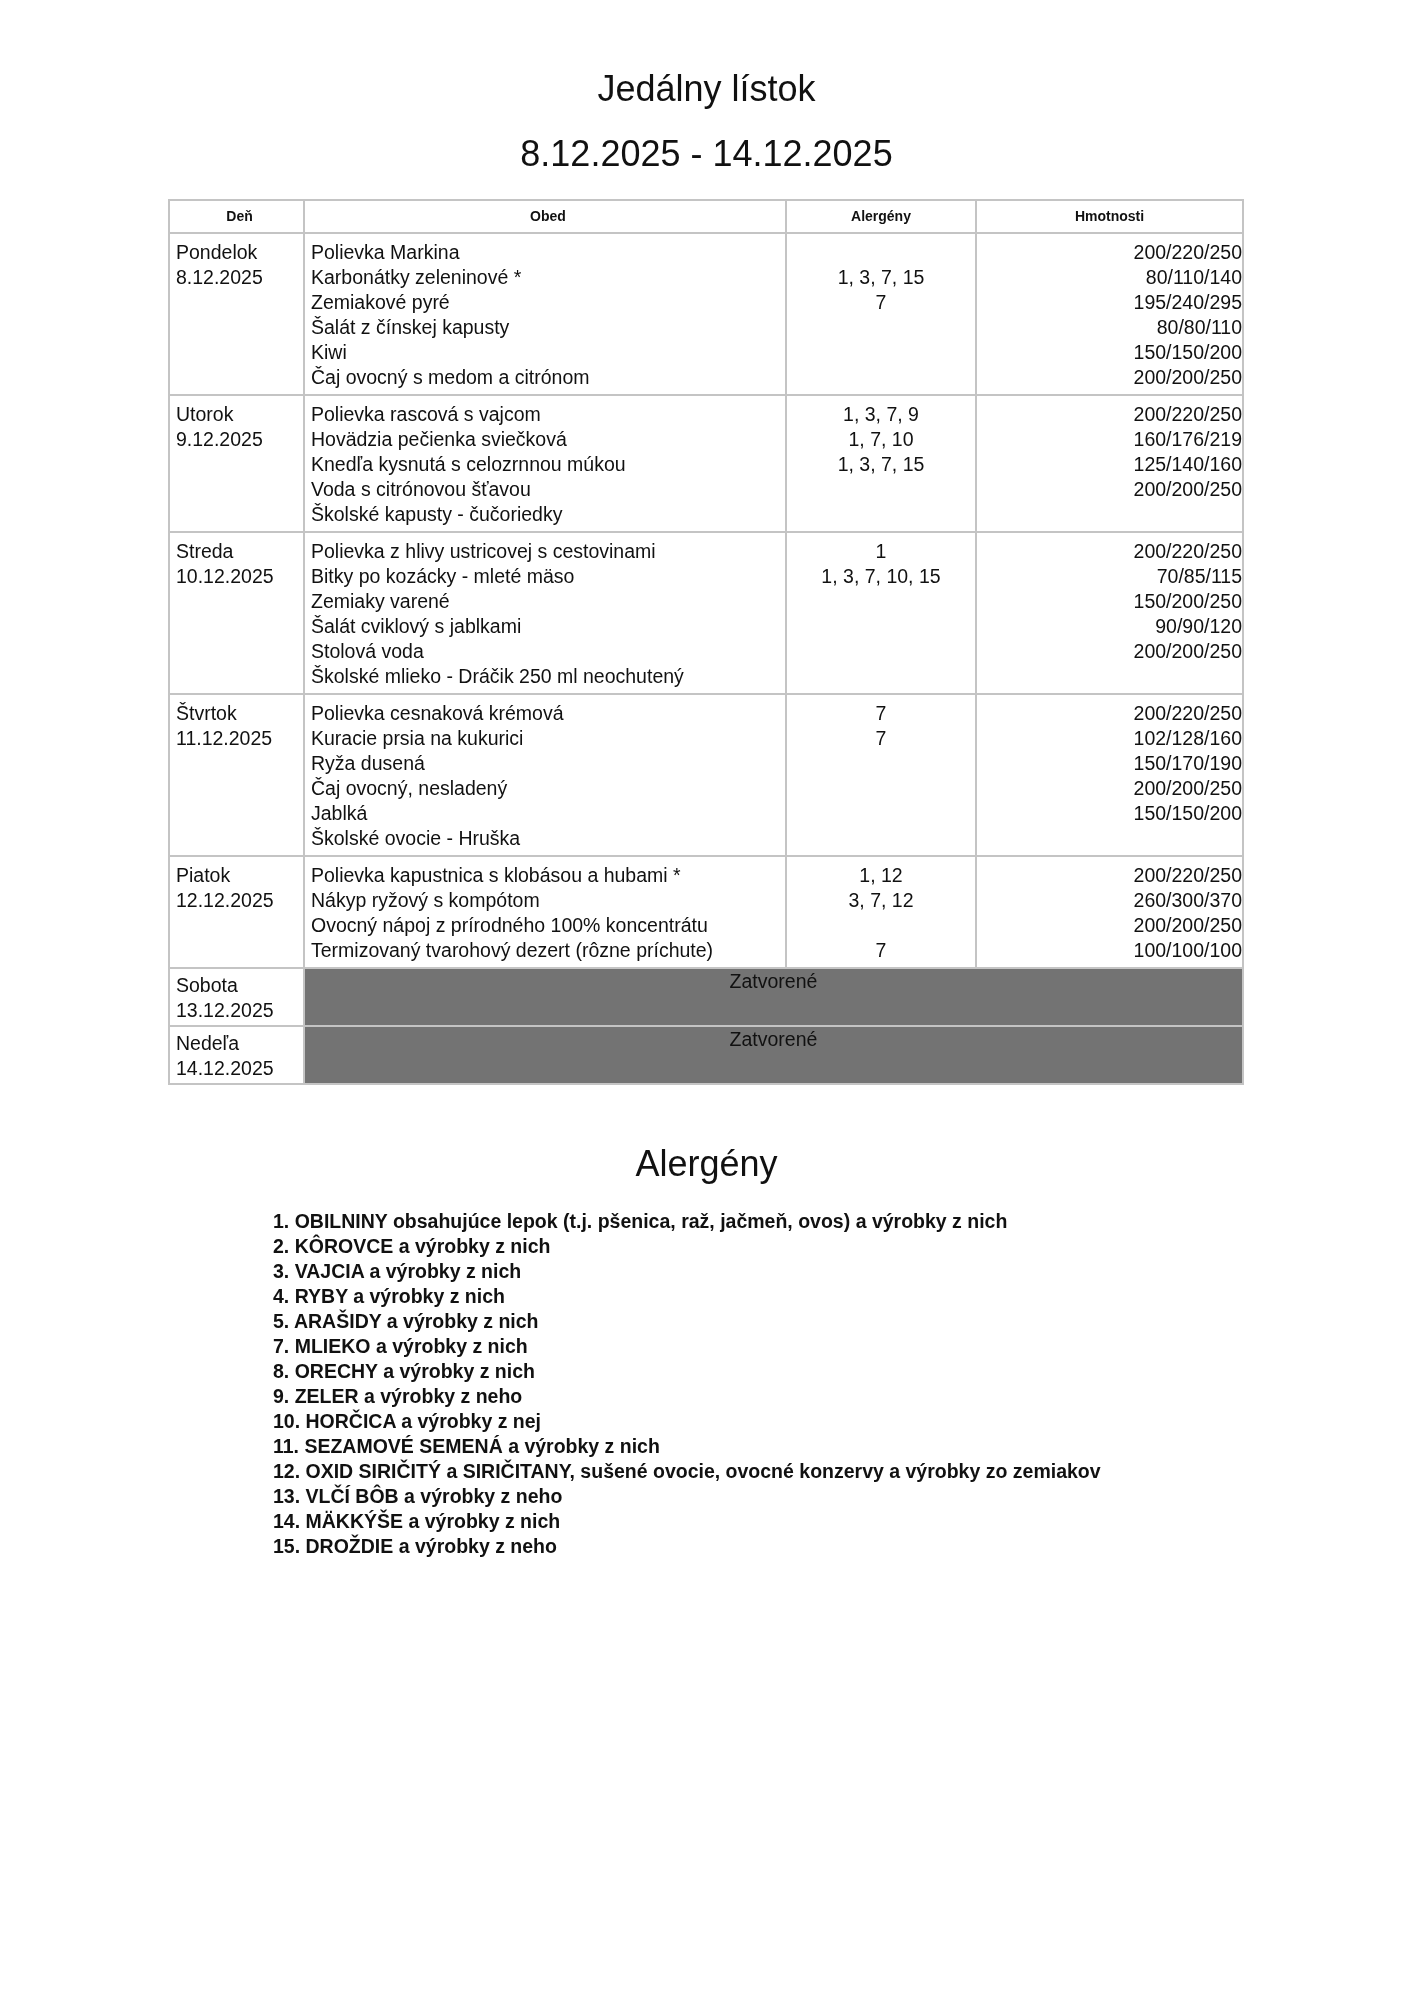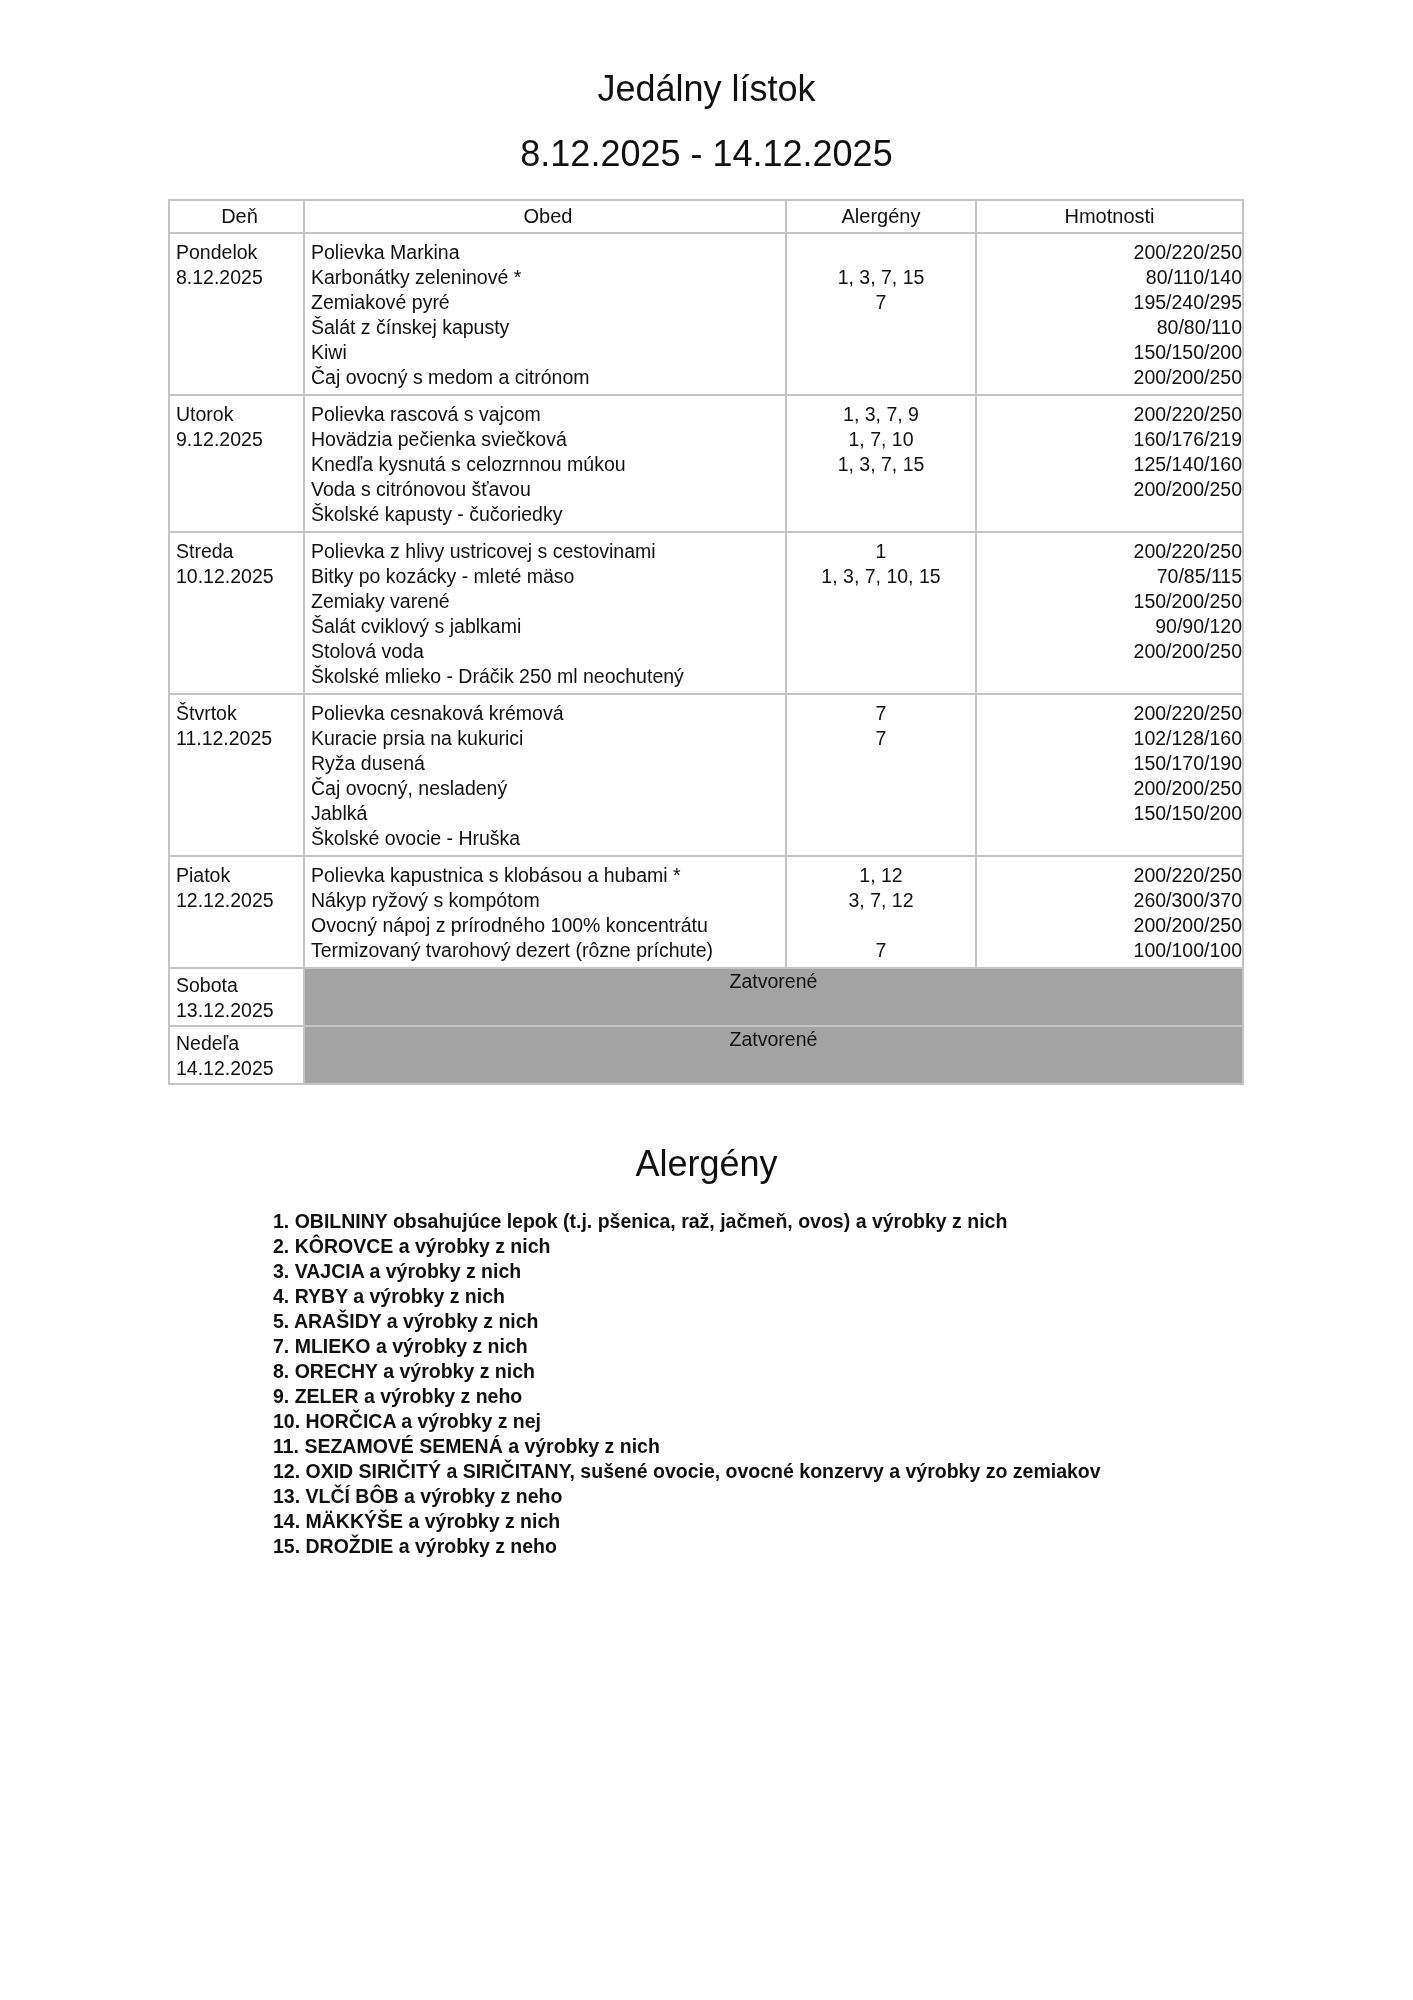--- a/index.html
+++ b/index.html
@@ -2,28 +2,28 @@
 <html><head>
 <meta charset="utf-8">
 <style>
   html, body { margin:0; padding:0; background:#ffffff; }
   body { width:1413px; height:2000px; position:relative; font-family:"Liberation Sans", sans-serif; color:#111; }
   .title { position:absolute; left:0; width:1413px; text-align:center; font-size:36px; color:#111; }
   .t1 { top:68px; }
   .t2 { top:133px; }
   table.menu { position:absolute; left:168px; top:199px; width:1076px; border-collapse:collapse; font-size:19.5px; line-height:25px; }
   table.menu td, table.menu th { border:2px solid #c4c4c4; vertical-align:top; padding:0; }
-  table.menu th { height:31px; font-weight:normal; text-align:center; vertical-align:middle; font-size:20px; }
+  table.menu th { height:31px; font-weight:bold; text-align:center; vertical-align:middle; font-size:14px; }
   .c-day { width:127px; padding-left:6px !important; }
   .c-lunch { width:474px; padding-left:6px !important; }
   .c-all { width:188px; text-align:center; }
   .c-wt { text-align:right; }
   td .inner { padding-top:6px; padding-bottom:4px; }
   .line { display:block; white-space:nowrap; height:25px; }
-  td.closed { background:#a3a3a3; text-align:center; vertical-align:middle; border-color:#c0c0c0 #c4c4c4 #c0c0c0 #c4c4c4; }
+  td.closed { background:#737373; text-align:center; vertical-align:middle; border-color:#c0c0c0 #c4c4c4 #c0c0c0 #c4c4c4; }
   tr.weekend td.c-day .inner { padding-top:4px; padding-bottom:2px; }
   .all-title { position:absolute; top:1143px; left:0; width:1413px; text-align:center; font-size:36px; color:#111; }
   ol.allergens { position:absolute; top:1209px; left:273px; margin:0; padding:0; list-style:none; font-size:19.5px; line-height:25px; }
   ol.allergens li { white-space:nowrap; height:25px;font-weight:bold; }
 </style>
 </head>
 <body>
 
 <div class="title t1">Jedálny lístok</div>
 <div class="title t2">8.12.2025 - 14.12.2025</div>

